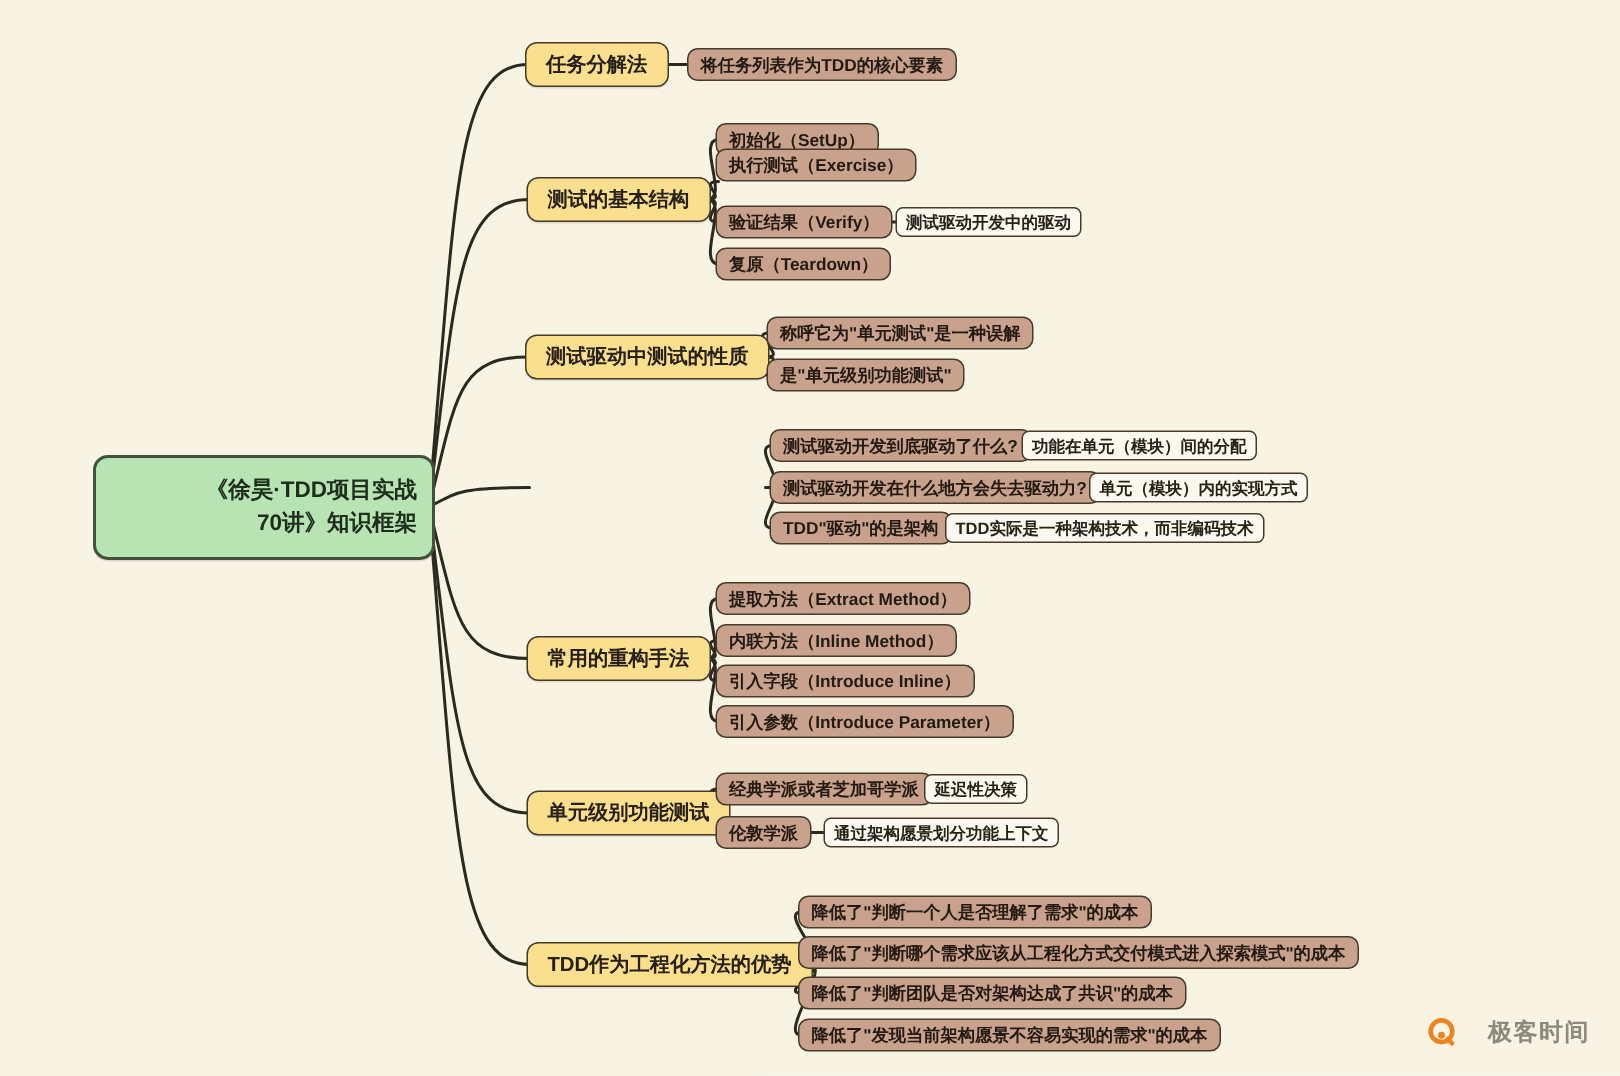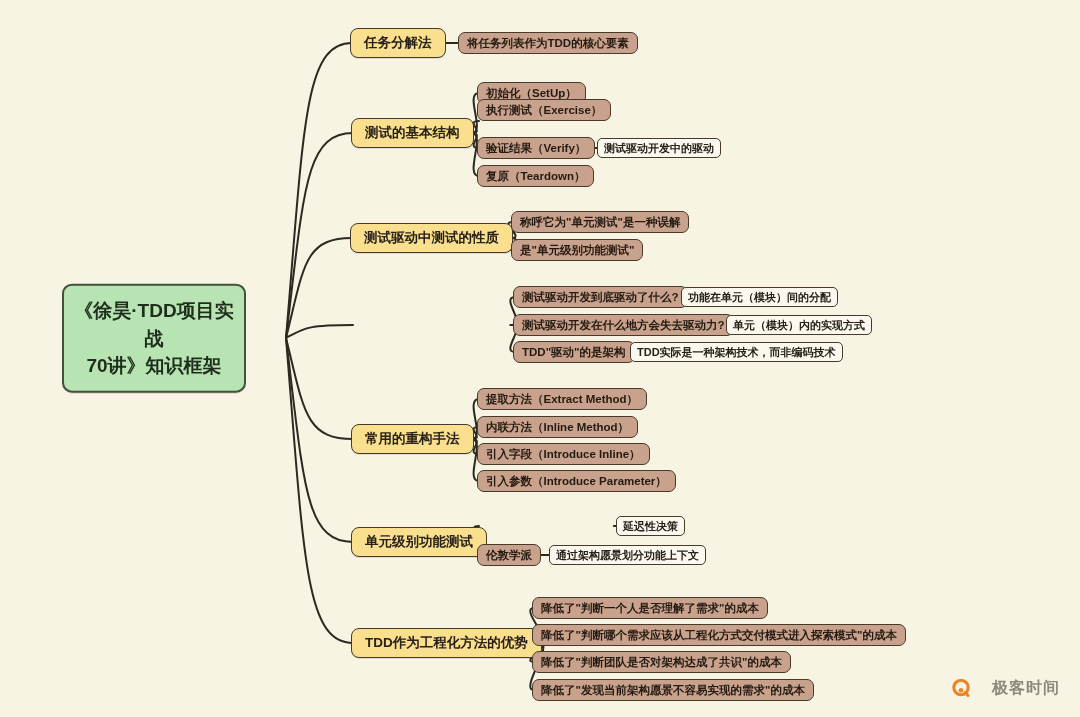--- a/index.html
+++ b/index.html
@@ -30,25 +30,25 @@
     transform:translateY(-50%);
     white-space:nowrap;
     box-sizing:border-box;
     color:var(--c-text_dark,#28211a);
     cursor:default;
   }
   .node.root{
     background:var(--c-green,#b8e3b2);
     border:2px solid var(--c-root_border,#42503c);
     border-radius:10px;
-    width:184px;
+    width:228px;
     padding:11px 10px;
-    font-size:19px;
+    font-size:15px;
     font-weight:bold;
-    text-align:center;
+    text-align:right;
     white-space:pre-line;
     line-height:1.45;
     color:var(--c-root_text,#1e2e1c);
     box-shadow:0 1px 0 rgba(0,0,0,.12);
   }
   .node.yellow{
     background:var(--c-yellow,#f9df8e);
     border:1.6px solid var(--c-border,#473a28);
     border-radius:8px;
     padding:5px 13px;
@@ -152,20 +152,21 @@
   <div class="node tan" id="b4c3" style="left:513px;top:352px">TDD"驱动"的是架构</div>
   <div class="node white" id="b4c3w1" style="left:630px;top:352px">TDD实际是一种架构技术，而非编码技术</div>
 
   <div class="node yellow" id="b5" style="left:351px;top:439px">常用的重构手法</div>
   <div class="node tan" id="b5c1" style="left:477px;top:399px">提取方法（Extract Method）</div>
   <div class="node tan" id="b5c2" style="left:477px;top:427px">内联方法（Inline Method）</div>
   <div class="node tan" id="b5c3" style="left:477px;top:454px">引入字段（Introduce Inline）</div>
   <div class="node tan" id="b5c4" style="left:477px;top:481px">引入参数（Introduce Parameter）</div>
 
   <div class="node yellow" id="b6" style="left:351px;top:542px">单元级别功能测试</div>
+  <div class="node tan" id="b6c1" style="left:477px;top:526px">经典学派或者芝加哥学派</div>
   <div class="node white" id="b6c1w1" style="left:616px;top:526px">延迟性决策</div>
   <div class="node tan" id="b6c2" style="left:477px;top:555px">伦敦学派</div>
   <div class="node white" id="b6c2w1" style="left:549px;top:555px">通过架构愿景划分功能上下文</div>
 
   <div class="node yellow" id="b7" style="left:351px;top:643px">TDD作为工程化方法的优势</div>
   <div class="node tan" id="b7c1" style="left:532px;top:608px">降低了"判断一个人是否理解了需求"的成本</div>
   <div class="node tan" id="b7c2" style="left:532px;top:635px">降低了"判断哪个需求应该从工程化方式交付模式进入探索模式"的成本</div>
   <div class="node tan" id="b7c3" style="left:532px;top:662px">降低了"判断团队是否对架构达成了共识"的成本</div>
   <div class="node tan" id="b7c4" style="left:532px;top:690px">降低了"发现当前架构愿景不容易实现的需求"的成本</div>
 

